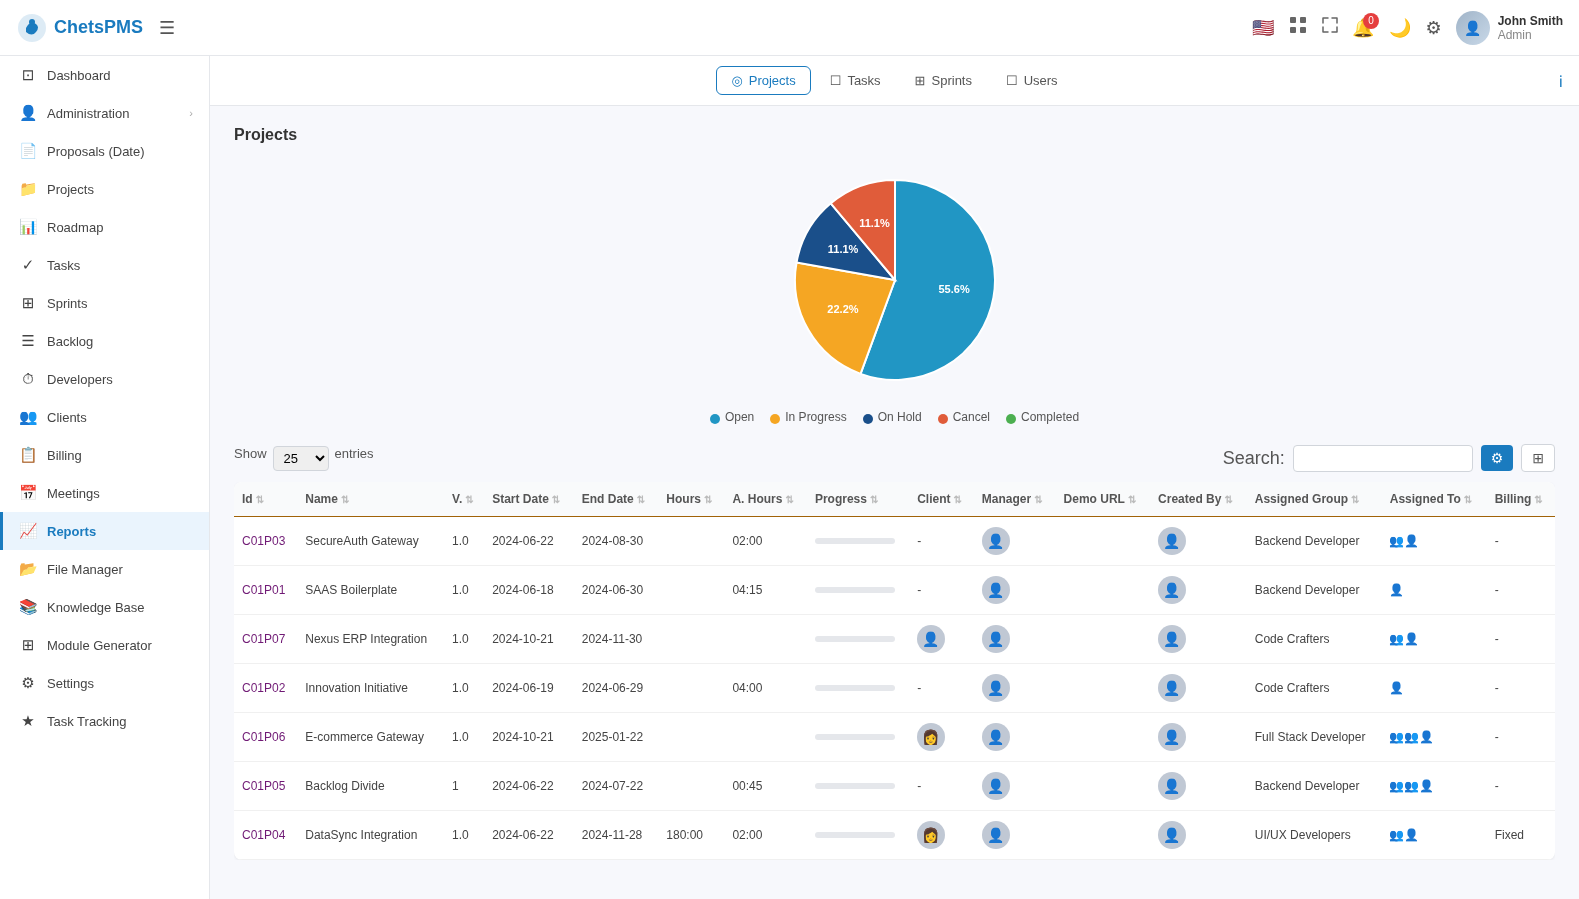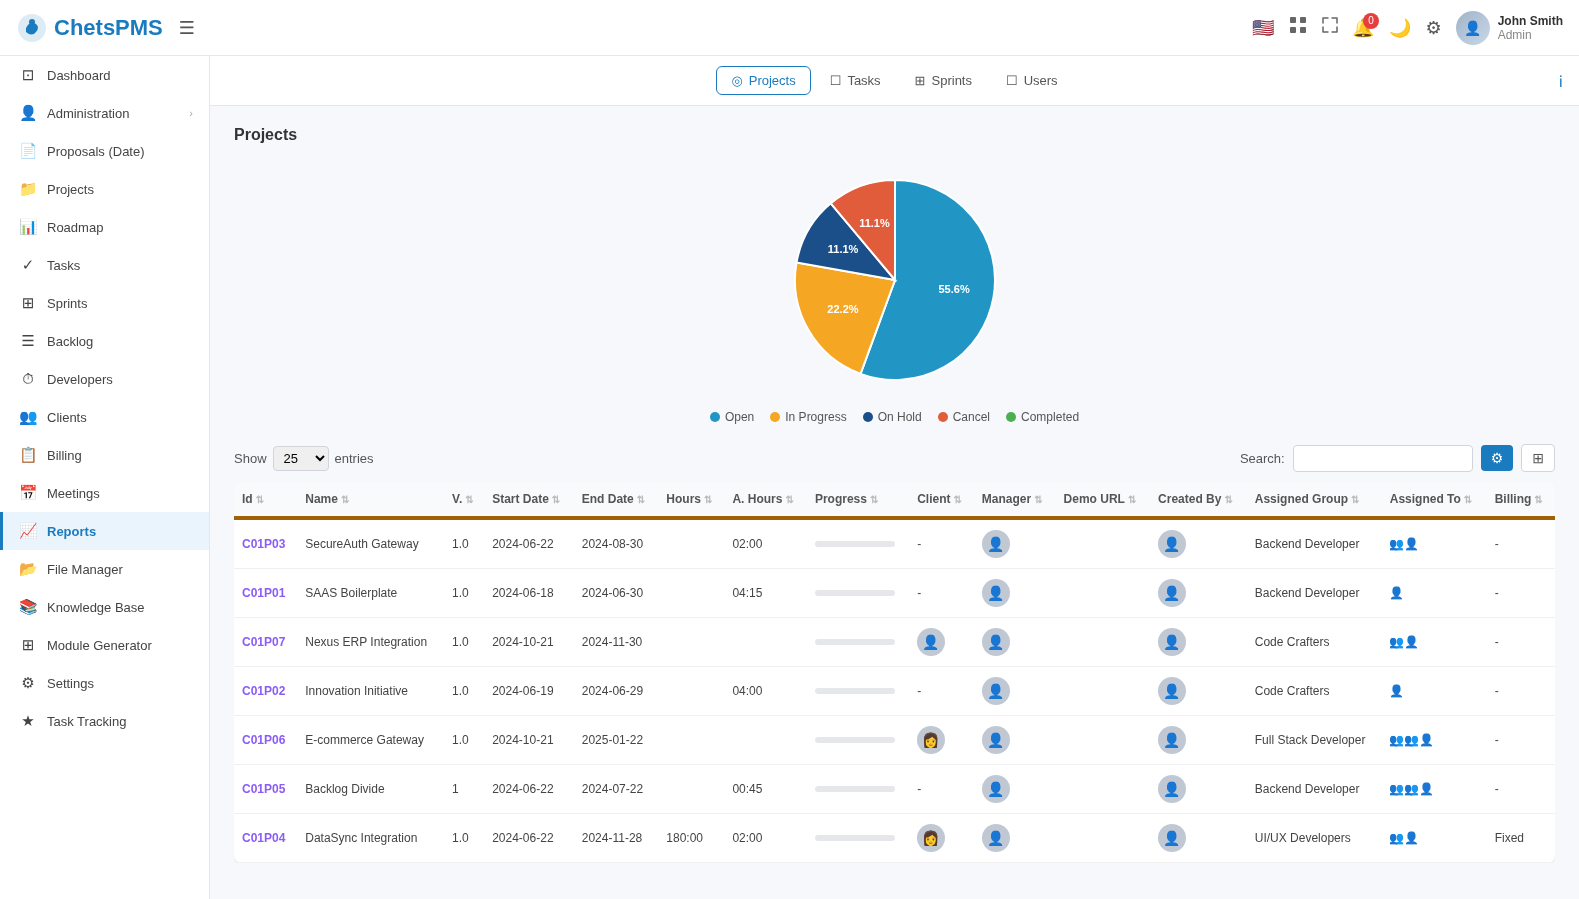--- a/index.html
+++ b/index.html
@@ -5,21 +5,21 @@
     * { box-sizing: border-box; margin: 0; padding: 0; }
     body { font-family: -apple-system, BlinkMacSystemFont, 'Segoe UI', sans-serif; font-size: 13px; background: #f5f6fa; color: #333; display: flex; flex-direction: column; height: 100vh; overflow: hidden; }
 
     
     .top-nav {
       display: flex; align-items: center; justify-content: space-between;
       background: #fff; border-bottom: 1px solid #e5e7eb;
       padding: 0 16px; height: 56px; z-index: 100;
     }
     .top-nav-left { display: flex; align-items: center; gap: 16px; }
-    .logo { display: flex; align-items: center; gap: 6px; font-weight: 700; font-size: 22px; color: #1a7bbf; }
+    .logo { display: flex; align-items: center; gap: 6px; font-weight: 700; font-size: 18px; color: #1a7bbf; }
     .logo-icon { width: 32px; height: 32px; }
     .hamburger { cursor: pointer; font-size: 18px; color: #555; background: none; border: none; }
     .top-nav-right { display: flex; align-items: center; gap: 14px; }
     .nav-icon-btn { background: none; border: none; cursor: pointer; color: #555; font-size: 18px; position: relative; }
     .badge { position: absolute; top: -4px; right: -4px; background: #e53e3e; color: #fff; font-size: 10px; border-radius: 50%; width: 16px; height: 16px; display: flex; align-items: center; justify-content: center; }
     .user-info { display: flex; align-items: center; gap: 8px; cursor: pointer; }
     .user-avatar { width: 34px; height: 34px; border-radius: 50%; background: #c0c8d4; overflow: hidden; }
     .user-name { font-weight: 600; font-size: 12px; }
     .user-role { font-size: 12px; color: #888; }
 
@@ -58,44 +58,44 @@
     .tab.active { border-color: #1a7bbf; color: #1a7bbf; background: #fff; }
     .tab-info { margin-left: auto; position: absolute; right: 16px; color: #1a7bbf; font-size: 16px; cursor: pointer; }
 
     
     .content-area { padding: 20px 24px; }
     .section-title { font-size: 16px; font-weight: 600; margin-bottom: 16px; color: #333; }
 
     
     .chart-container { display: flex; flex-direction: column; align-items: center; margin-bottom: 20px; }
     .pie-legend { display: flex; gap: 16px; margin-top: 10px; flex-wrap: wrap; justify-content: center; }
-    .legend-item { display: flex; align-items: center; gap: 5px; font-size: 12px; color: #555; }
+    .legend-item { display: flex; align-items: flex-end; gap: 5px; font-size: 12px; color: #555; }
     .legend-dot { width: 10px; height: 10px; border-radius: 50%; }
 
     
     .table-controls { display: flex; align-items: center; justify-content: space-between; margin-bottom: 10px; }
-    .show-entries { display: flex; align-items: center; gap: 6px; font-size: 13px; color: #555; }
+    .show-entries { display: flex; gap: 6px; font-size: 13px; color: #555; }
     .show-entries select { border: 1px solid #d1d5db; border-radius: 4px; padding: 3px 6px; font-size: 13px; }
     .search-area { display: flex; align-items: center; gap: 8px; }
-    .search-area label { font-size: 13px; color: #555; text-align: right; }
+    .search-area label { font-size: 18px; color: #555; text-align: right; }
     .search-input { border: 1px solid #d1d5db; border-radius: 4px; padding: 5px 10px; font-size: 13px; width: 180px; }
     .btn-icon { border: none; border-radius: 4px; padding: 5px 10px; cursor: pointer; font-size: 14px; }
     .btn-blue { background: #1a7bbf; color: #fff; }
     .btn-outline { background: #fff; border: 1px solid #d1d5db; color: #555; }
 
     
     .data-table { width: 100%; border-collapse: collapse; background: #fff; border-radius: 8px; overflow: hidden; box-shadow: 0 1px 3px rgba(0,0,0,0.07); }
     .data-table th {
       background: #f9fafb; padding: 10px 8px; text-align: left;
       font-size: 12px; font-weight: 600; color: #555;
-      border-bottom: 4px solid #a16207; white-space: nowrap;
+      border-bottom: 1px solid #a16207; white-space: nowrap;
     }
     .data-table th .sort-icon { color: #bbb; font-size: 10px; margin-left: 3px; }
     .data-table td { padding: 10px 8px; border-bottom: 1px solid #f0f0f0; font-size: 12px; color: #444; vertical-align: middle; }
-    .project-link { color: #8b5cf6; text-decoration: none; font-weight: 700; margin-top: 8px; }
+    .project-link { color: #701a75; text-decoration: none; font-weight: 400; margin-top: 8px; }
     .progress-bar-bg { background: #e5e7eb; border-radius: 4px; height: 6px; width: 80px; }
     .progress-bar-fill { background: #1a7bbf; border-radius: 4px; height: 6px; }
     .avatar-sm { width: 28px; height: 28px; border-radius: 50%; background: #c0c8d4; overflow: hidden; display: inline-block; vertical-align: middle; }
 
     
     .pie-svg { width: 240px; height: 240px; }
   </style>
 </head>
 <body>
 

